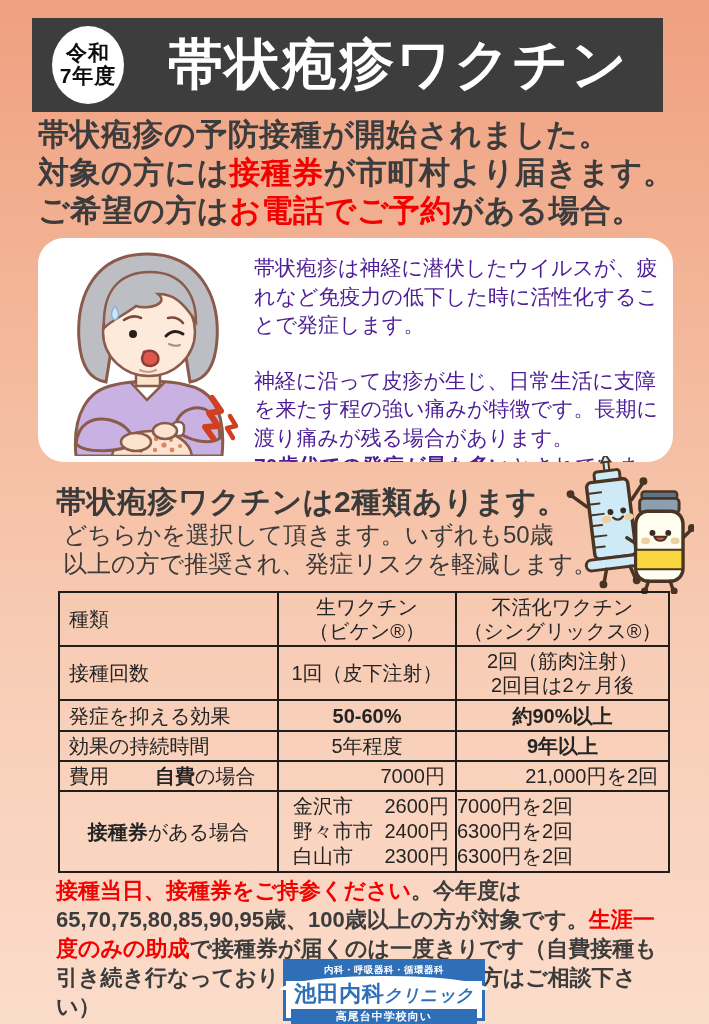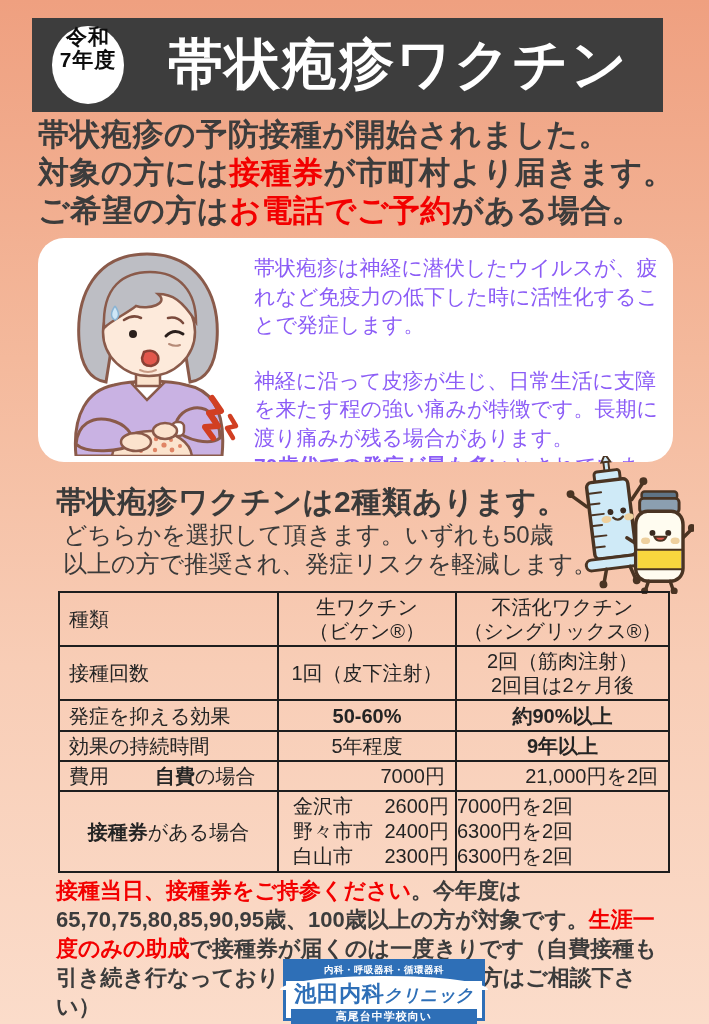--- a/index.html
+++ b/index.html
@@ -5,33 +5,33 @@
   html,body{margin:0;padding:0;background:#888;}
   .page{
     position:relative;width:709px;height:1024px;margin:0 auto;overflow:hidden;
     background:linear-gradient(180deg,#efa080 0%,#f4b99c 35%,#f8cdb6 65%,#fbdcca 100%);
     font-family:"Liberation Sans","DejaVu Sans",sans-serif;color:#3c3c3c;
   }
   
   .header-bar{position:absolute;left:32px;top:18px;width:631px;height:94px;background:#3d3d3d;
     display:flex;align-items:center;}
   .year-badge{position:absolute;left:20px;top:8px;width:72px;height:78px;background:#fff;border-radius:50%;
-    display:flex;flex-direction:column;align-items:center;justify-content:flex-start;color:#0d0d0d;
+    display:flex;flex-direction:column;align-items:center;justify-content:center;color:#0d0d0d;
     font-weight:800;font-size:21px;line-height:1.08;letter-spacing:1px;}
   .main-title{flex:1;margin-left:102px;text-align:center;color:#fff;font-size:55px;font-weight:900;
     letter-spacing:2px;white-space:nowrap;}
   
   .intro{position:absolute;left:38px;top:116px;width:660px;font-size:31px;font-weight:700;
     line-height:38px;letter-spacing:0.5px;}
   .red{color:#f30000;}
   
   .info-card{position:absolute;left:38px;top:238px;width:635px;height:224px;background:#fff;
     border-radius:26px;display:flex;overflow:hidden;}
   .woman-wrap{flex:0 0 196px;padding:10px 2px 0 14px;}
-  .card-text{flex:1;padding:16px 6px 0 4px;font-size:21px;line-height:28.5px;font-weight:500;color:#8b5cf6;}
+  .card-text{flex:1;padding:16px 6px 0 4px;font-size:21px;line-height:28.5px;font-weight:500;color:#4c1d95;}
   .prewrap{white-space:pre-line;}
   .card-p2{margin-top:27px;}
   
   .section-heading{position:absolute;left:56px;top:482px;font-size:30px;font-weight:800;color:#3a3a3a;
     letter-spacing:0.5px;}
   .section-sub{position:absolute;left:63px;top:520px;font-size:24px;font-weight:500;line-height:29px;color:#3a3a3a;}
   .chars-wrap{position:absolute;left:536px;top:456px;width:158px;height:138px;}
   
   table.vx-table{position:absolute;left:58px;top:591px;width:610px;border-collapse:collapse;
     table-layout:fixed;font-size:20px;color:#242424;}

